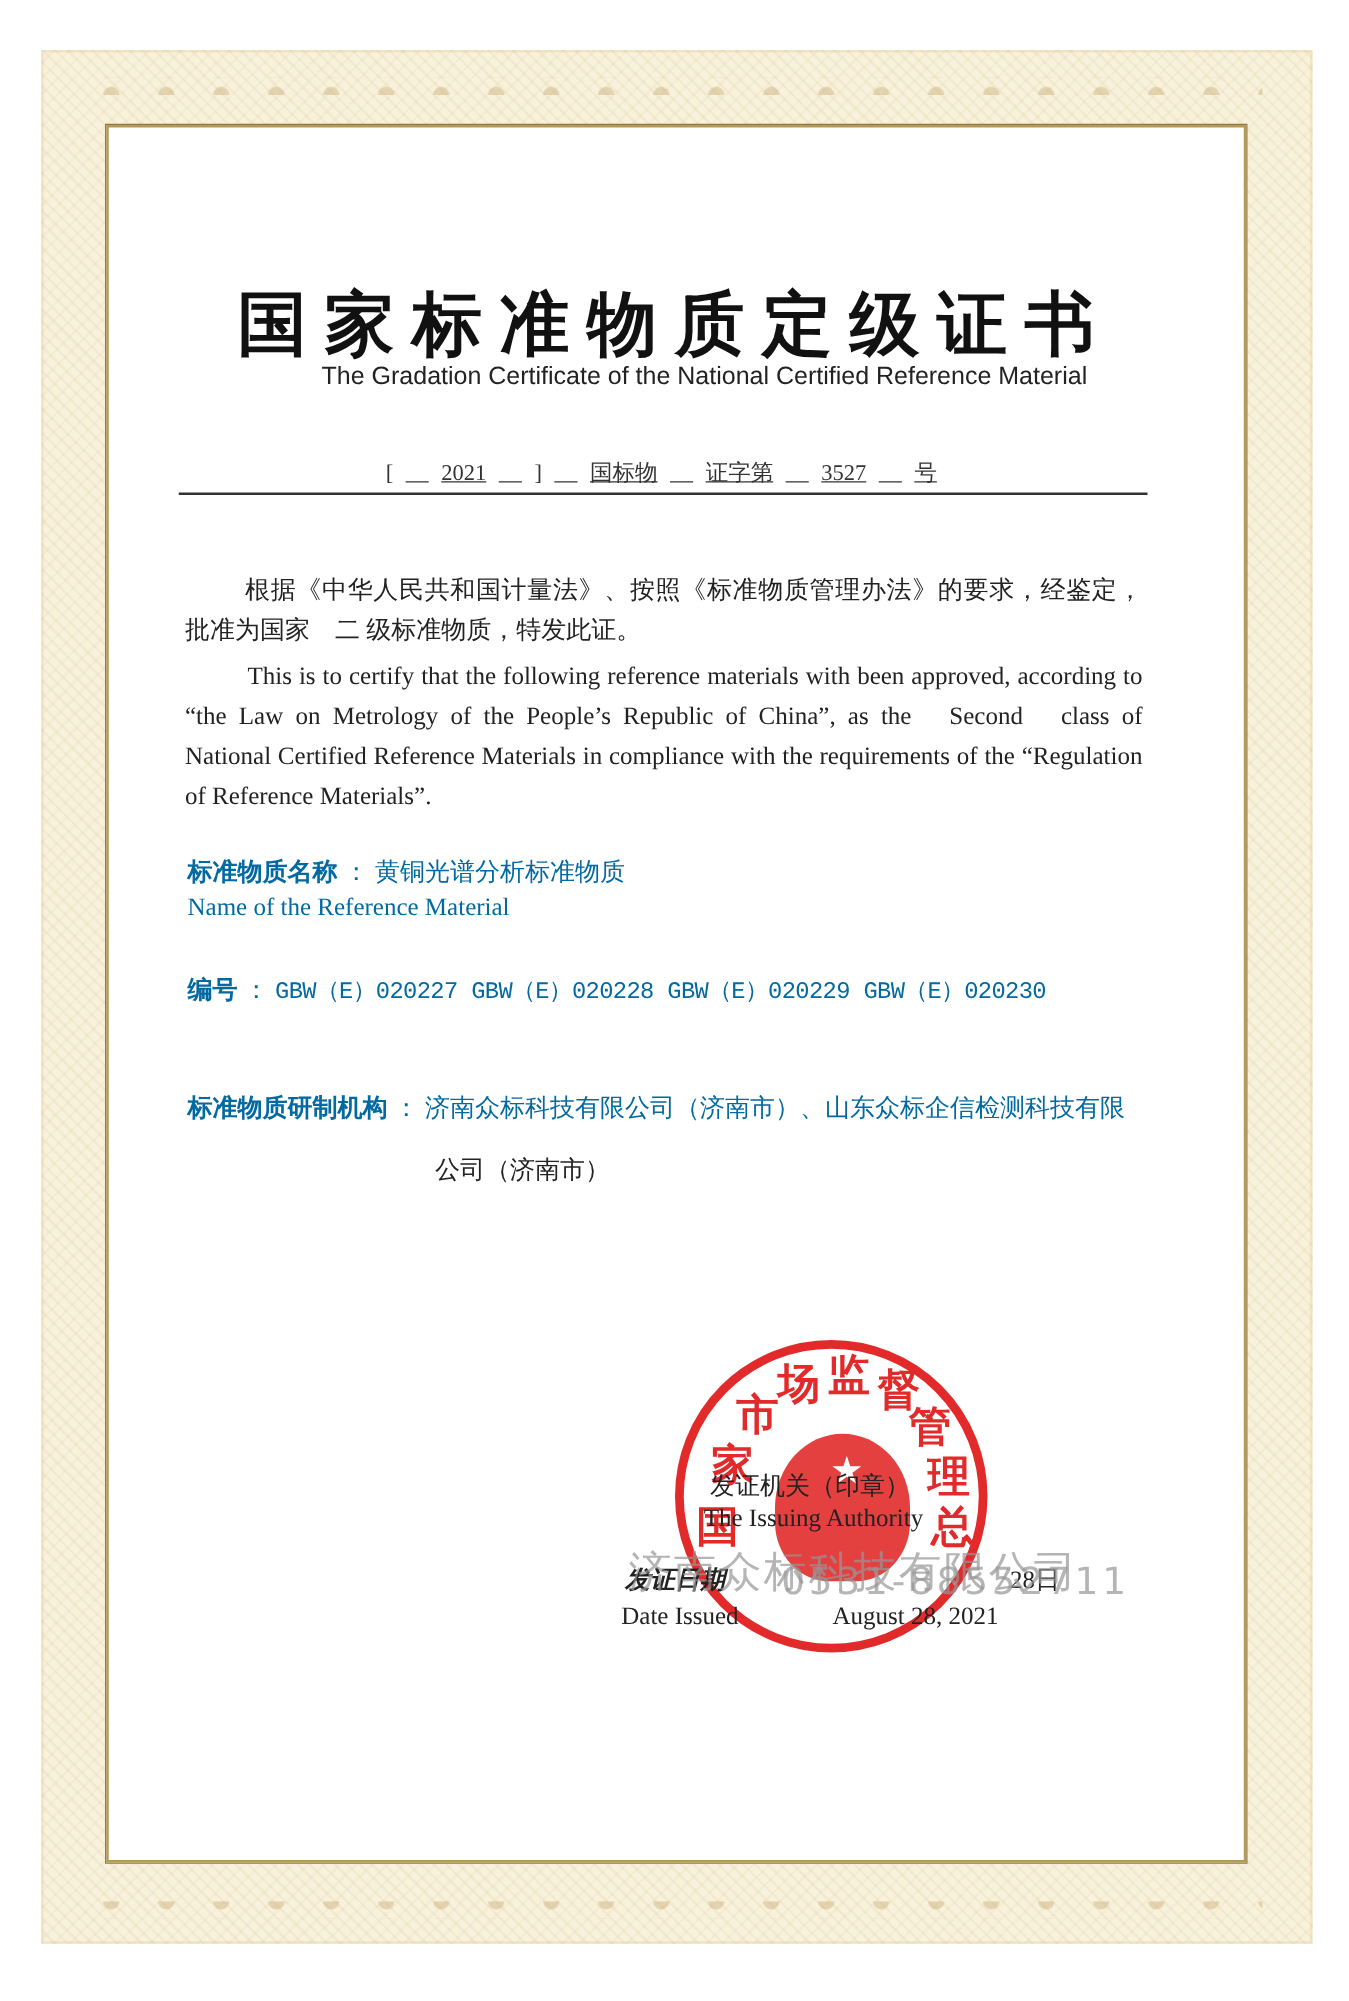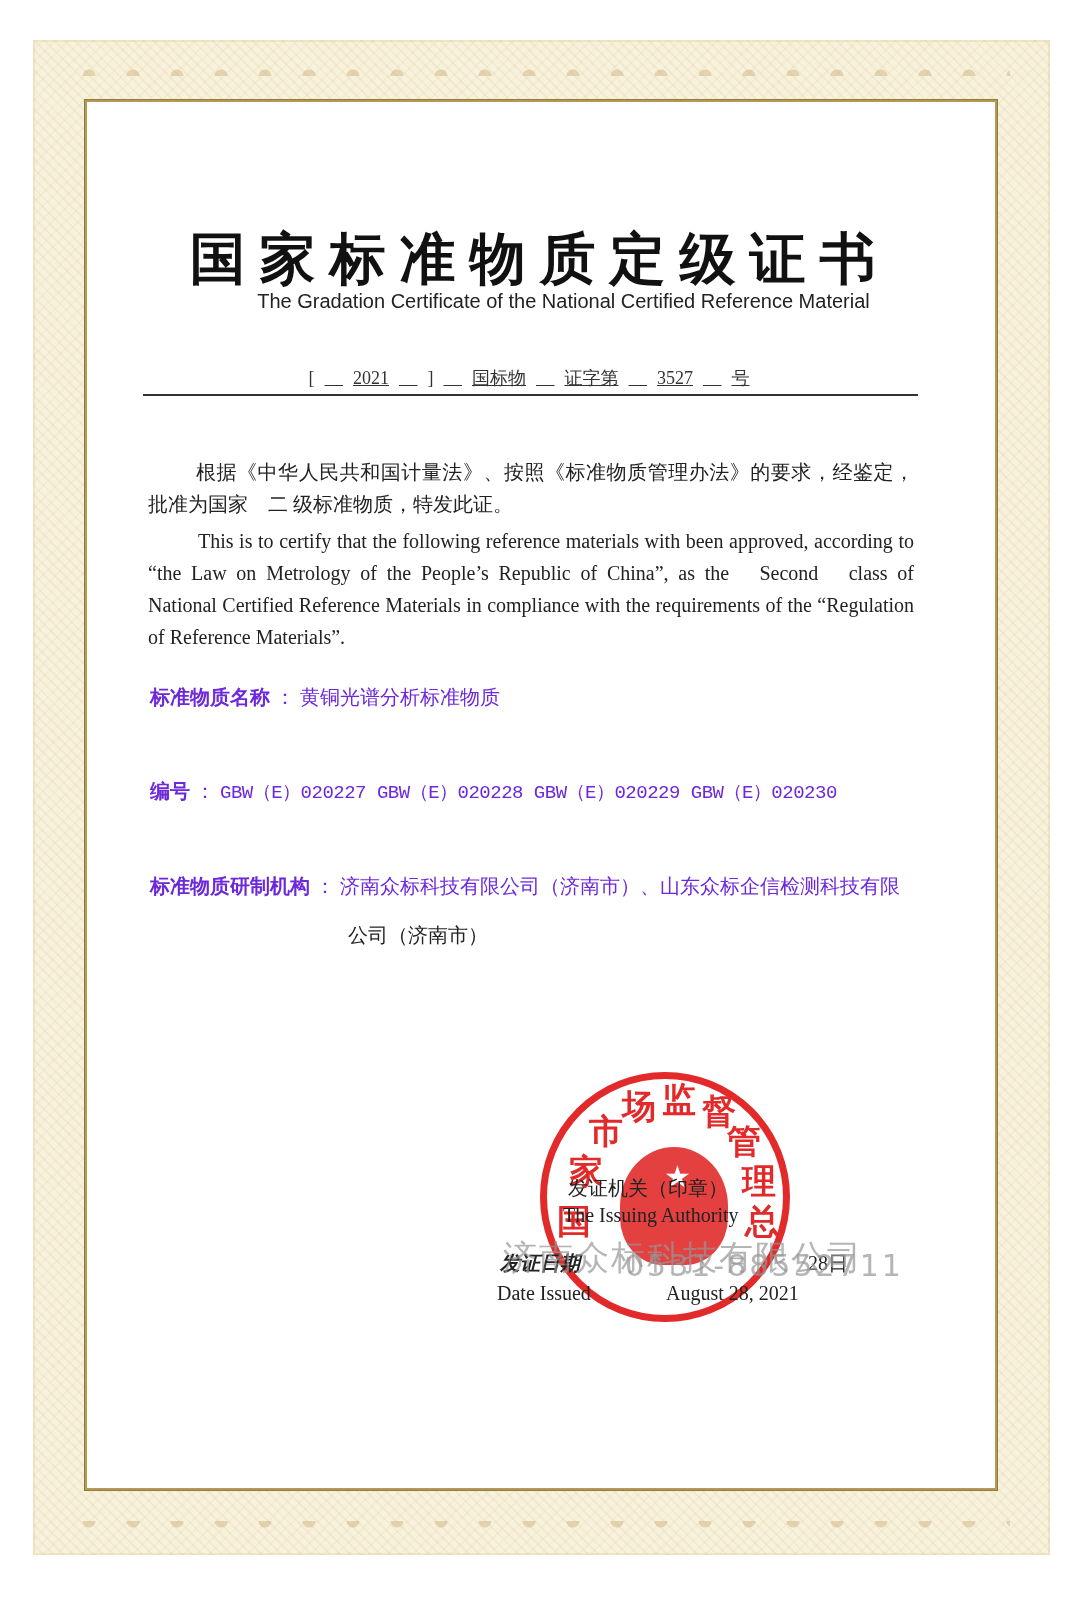--- a/index.html
+++ b/index.html
@@ -47,21 +47,21 @@
   .rule {
     position: absolute; left: 143px; width: 775px; top: 394px; height: 2px; background: #333;
   }
   .para {
     position: absolute; left: 148px; width: 766px; font-size: 20px; line-height: 32px; color: #222;
     text-align: justify;
   }
   .para-cn { top: 456px; text-indent: 48px; }
   .para-en { top: 525px; text-indent: 50px; }
   .para-en .class-blank { display: inline-block; width: 100px; text-align: center; text-indent: 0; }
-  .field { position: absolute; left: 150px; font-size: 20px; color: #6d28d9; }
+  .field { position: absolute; left: 150px; font-size: 20px; color: #0369a1; }
   .field .label-cn { font-weight: bold; }
   .field .label-en { display: block; margin-top: 4px; }
   .field-name { top: 684px; }
   .field-code { top: 778px; }
   .field-producer { top: 873px; white-space: nowrap; }
   .field-code .value { font-family: "Liberation Mono", monospace; font-size: 19px; letter-spacing: -0.5px; }
   .producer-cont { position: absolute; left: 348px; top: 922px; font-size: 20px; color: #222; }
   .seal {
     position: absolute; left: 540px; top: 1072px; width: 250px; height: 250px; border-radius: 50%;
     border: 7px solid #e22a2a; box-sizing: border-box;
@@ -112,20 +112,21 @@
 </div>
 <div class="rule"></div>
 
 <div class="para para-cn">根据《中华人民共和国计量法》、按照《标准物质管理办法》的要求，经鉴定，批准为国家　二 级标准物质，特发此证。</div>
 <div class="para para-en"><span>This is to certify that the following reference materials with been approved, according to “the Law on Metrology of the People’s Republic of China”, as the</span> <span class="class-blank">Second</span> <span>class of National Certified Reference Materials in compliance with the requirements of the “Regulation of Reference Materials”.</span></div>
 
 <div class="field field-name">
   <span class="label-cn">标准物质名称</span>
   <span>：</span>
   <span>黄铜光谱分析标准物质</span>
+  <span class="label-en">Name of the Reference Material</span>
 </div>
 
 <div class="field field-code">
   <span class="label-cn">编号</span>
   <span>：</span>
   <span class="value">GBW（E）020227 GBW（E）020228 GBW（E）020229 GBW（E）020230</span>
 </div>
 
 <div class="field field-producer">
   <span class="label-cn">标准物质研制机构</span>

